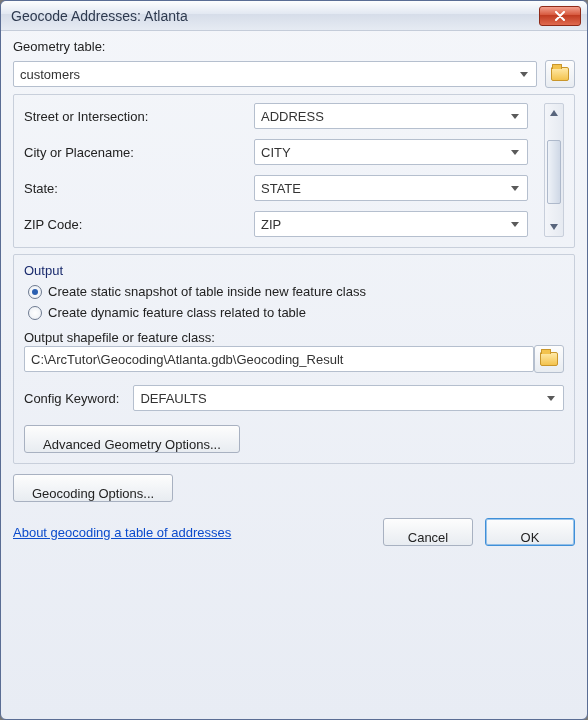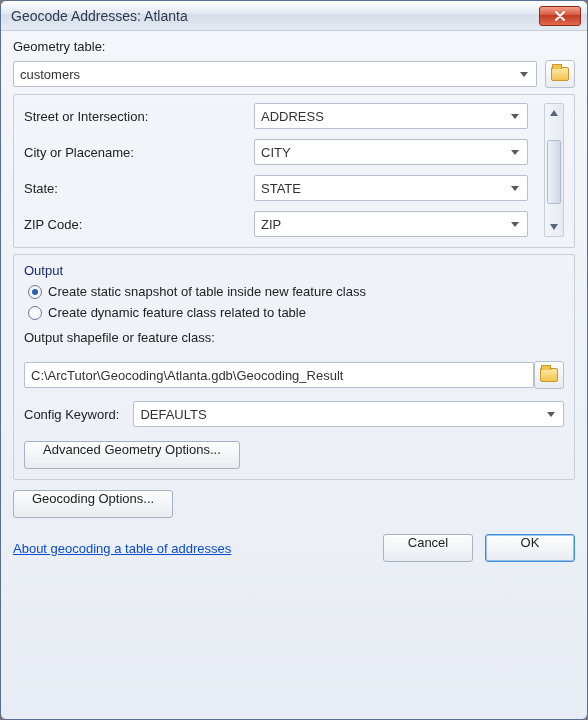--- a/index.html
+++ b/index.html
@@ -183,28 +183,28 @@
   .btn {
     height: 28px;
     padding: 0 18px;
     background: linear-gradient(#fdfdfd, #e8ecf1);
     border: 1px solid #a8b1c1;
     border-radius: 3px;
     font-size: 13px;
     color: #222;
     cursor: pointer;
     display: inline-flex;
-    align-items: flex-start;
+    align-items: flex-end;
     justify-content: center;
   }
   .btn.primary {
     border: 1px solid #3f8fd8;
     box-shadow: inset 0 0 0 1px rgba(88,160,225,0.6);
   }
-  .output-row { display: flex; align-items: center; margin-top: 16px; }
+  .output-row { display: flex; align-items: center; margin-top: 0; }
   .config-row { display: flex; gap: 14px; align-items: center; margin-top: 12px; }
   .config-row .combo { flex: 1; }
   .link {
     color: #0b4bcc;
     text-decoration: underline;
     cursor: pointer;
     font-size: 13px;
   }
   .footer {
     display: flex;

